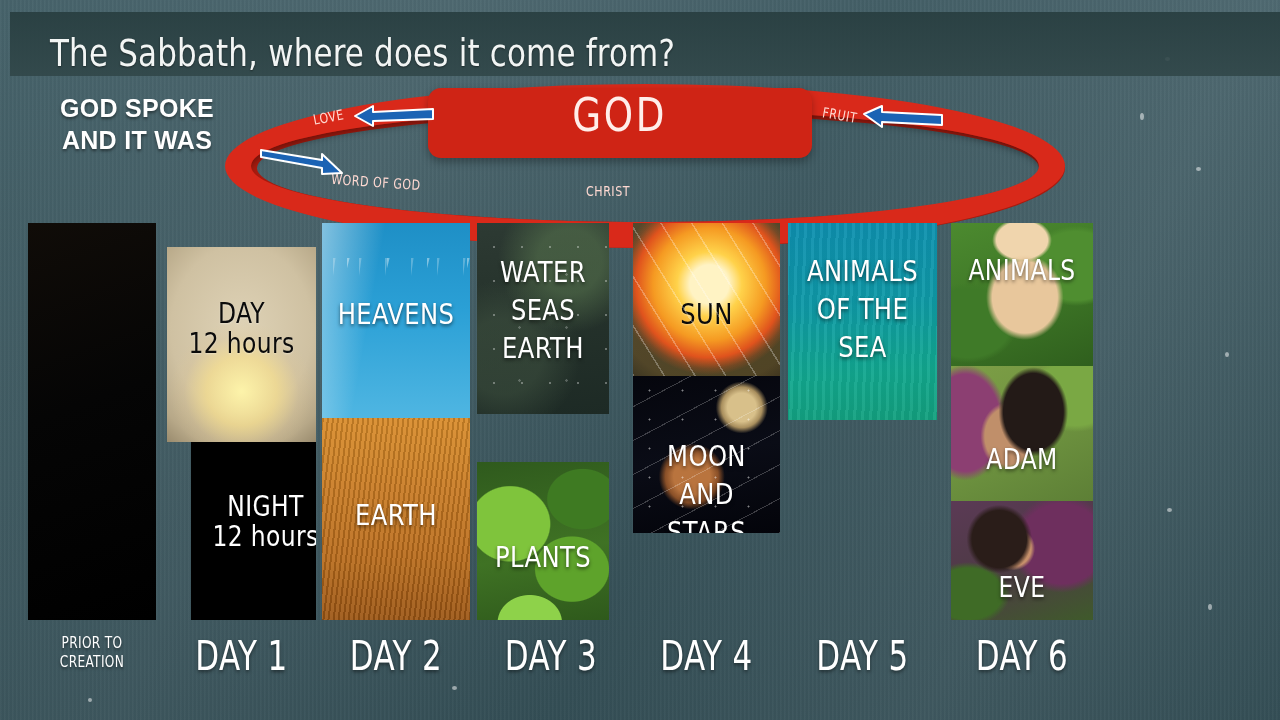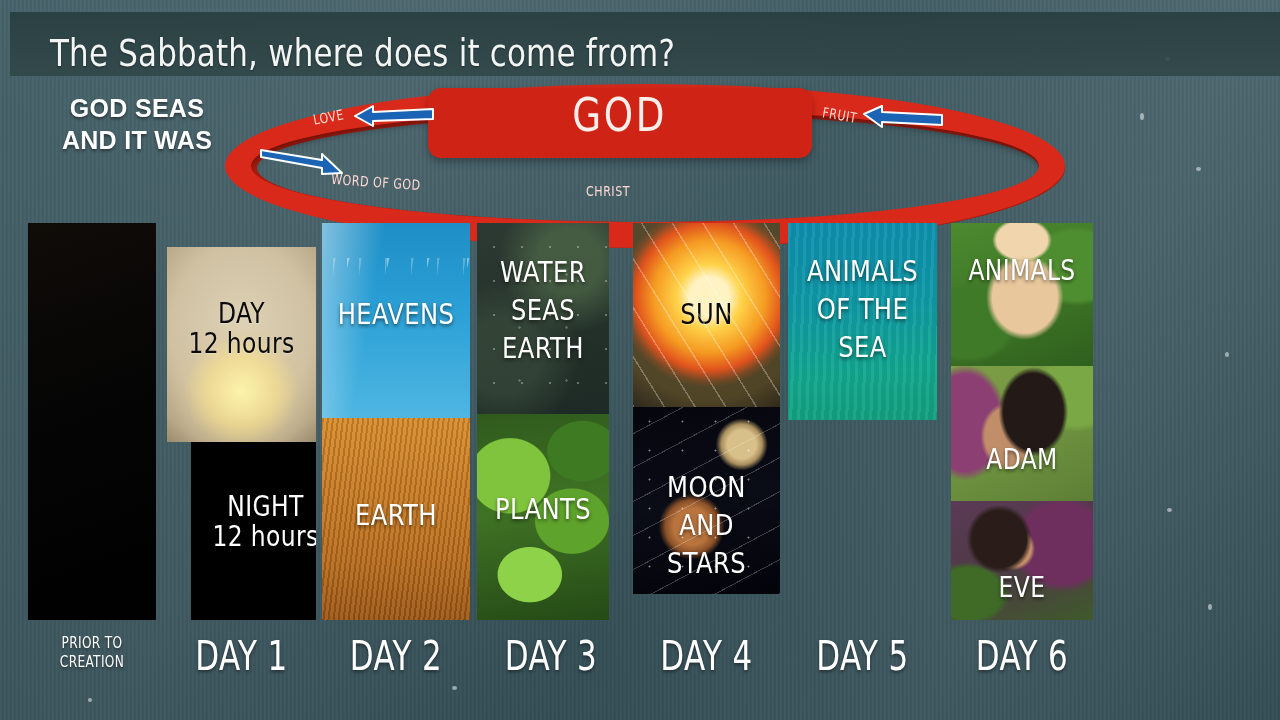--- a/index.html
+++ b/index.html
@@ -137,20 +137,21 @@
     background-size:28px 34px, 47px 53px;
     background-position:3px 7px, 19px 25px;opacity:.6;
   }
   .img-leaves{
     background:
       radial-gradient(ellipse 50% 30% at 25% 30%, #7fc43c 0 60%, rgba(0,0,0,0) 62%),
       radial-gradient(ellipse 46% 26% at 72% 52%, #5ea32b 0 60%, rgba(0,0,0,0) 62%),
       radial-gradient(ellipse 40% 22% at 40% 78%, #8ed24a 0 60%, rgba(0,0,0,0) 62%),
       radial-gradient(ellipse 44% 24% at 80% 18%, #3e7a22 0 60%, rgba(0,0,0,0) 62%),
       linear-gradient(170deg,#2f5a1d 0%,#3f7224 45%,#244a16 100%);
+    margin-top: 48px;
   }
   .img-sun{
     background:
       radial-gradient(circle 108px at 52% 40%, #fff3c4 0 18%, #ffd24a 30%, #f59a22 52%, #e0531d 68%, rgba(224,83,29,.25) 78%, rgba(0,0,0,0) 84%),
       radial-gradient(circle 170px at 52% 40%, rgba(255,210,90,.30) 0 60%, rgba(0,0,0,0) 100%),
       linear-gradient(160deg,#0a0d18 0%,#070a14 60%,#04060d 100%);
   }
   .img-sun:after{
     content:"";position:absolute;inset:0;opacity:.5;
     background:repeating-linear-gradient(58deg, rgba(255,255,255,.55) 0 1.5px, rgba(255,255,255,0) 1.5px 26px);
@@ -212,21 +213,21 @@
   <div class="speck" style="left:1167px;top:508px;width:5px;height:4px;"></div>
   <div class="speck" style="left:1208px;top:604px;width:4px;height:6px;"></div>
   <div class="speck" style="left:88px;top:698px;width:4px;height:4px;"></div>
   <div class="speck" style="left:452px;top:686px;width:5px;height:4px;"></div>
   <div class="speck" style="left:1062px;top:476px;width:4px;height:4px;"></div>
 
   <div id="title-band">
     <div id="title-text">The Sabbath, where does it come from?</div>
   </div>
 
-  <div id="god-spoke">GOD SEAS AND IT WAS</div>
+  <div id="god-spoke">GOD SPOKE AND IT WAS</div>
 
   <div id="ring-wrap">
     <div class="ring" id="ring-back"></div>
     <div class="ring" id="ring-front"></div>
 
     <div id="god-box">
       <span id="god-label">GOD</span>
     </div>
 
     <span class="ring-label" id="lbl-love">LOVE</span>
@@ -277,21 +278,21 @@
       <div class="panel img-water-dark" style="height:48%;">
         <div class="cap white" style="top:30px;font-size:29px;line-height:38px;white-space:pre-line;">WATER
 SEAS
 EARTH</div>
       </div>
       <div class="panel img-leaves" style="height:52%;">
         <div class="cap white" style="top:80px;font-size:29px;">PLANTS</div>
       </div>
     </div>
 
-    <div class="col" style="left:633px;width:147px;height:371px;">
+    <div class="col" style="left:633px;width:147px;height:310px;">
       <div class="panel img-sun" style="height:49.5%;">
         <div class="cap black" style="top:76px;font-size:29px;">SUN</div>
       </div>
       <div class="panel img-space" style="height:50.5%;">
         <div class="cap white" style="top:61px;font-size:29px;line-height:38px;white-space:pre-line;">MOON
 AND
 STARS</div>
       </div>
     </div>
 

